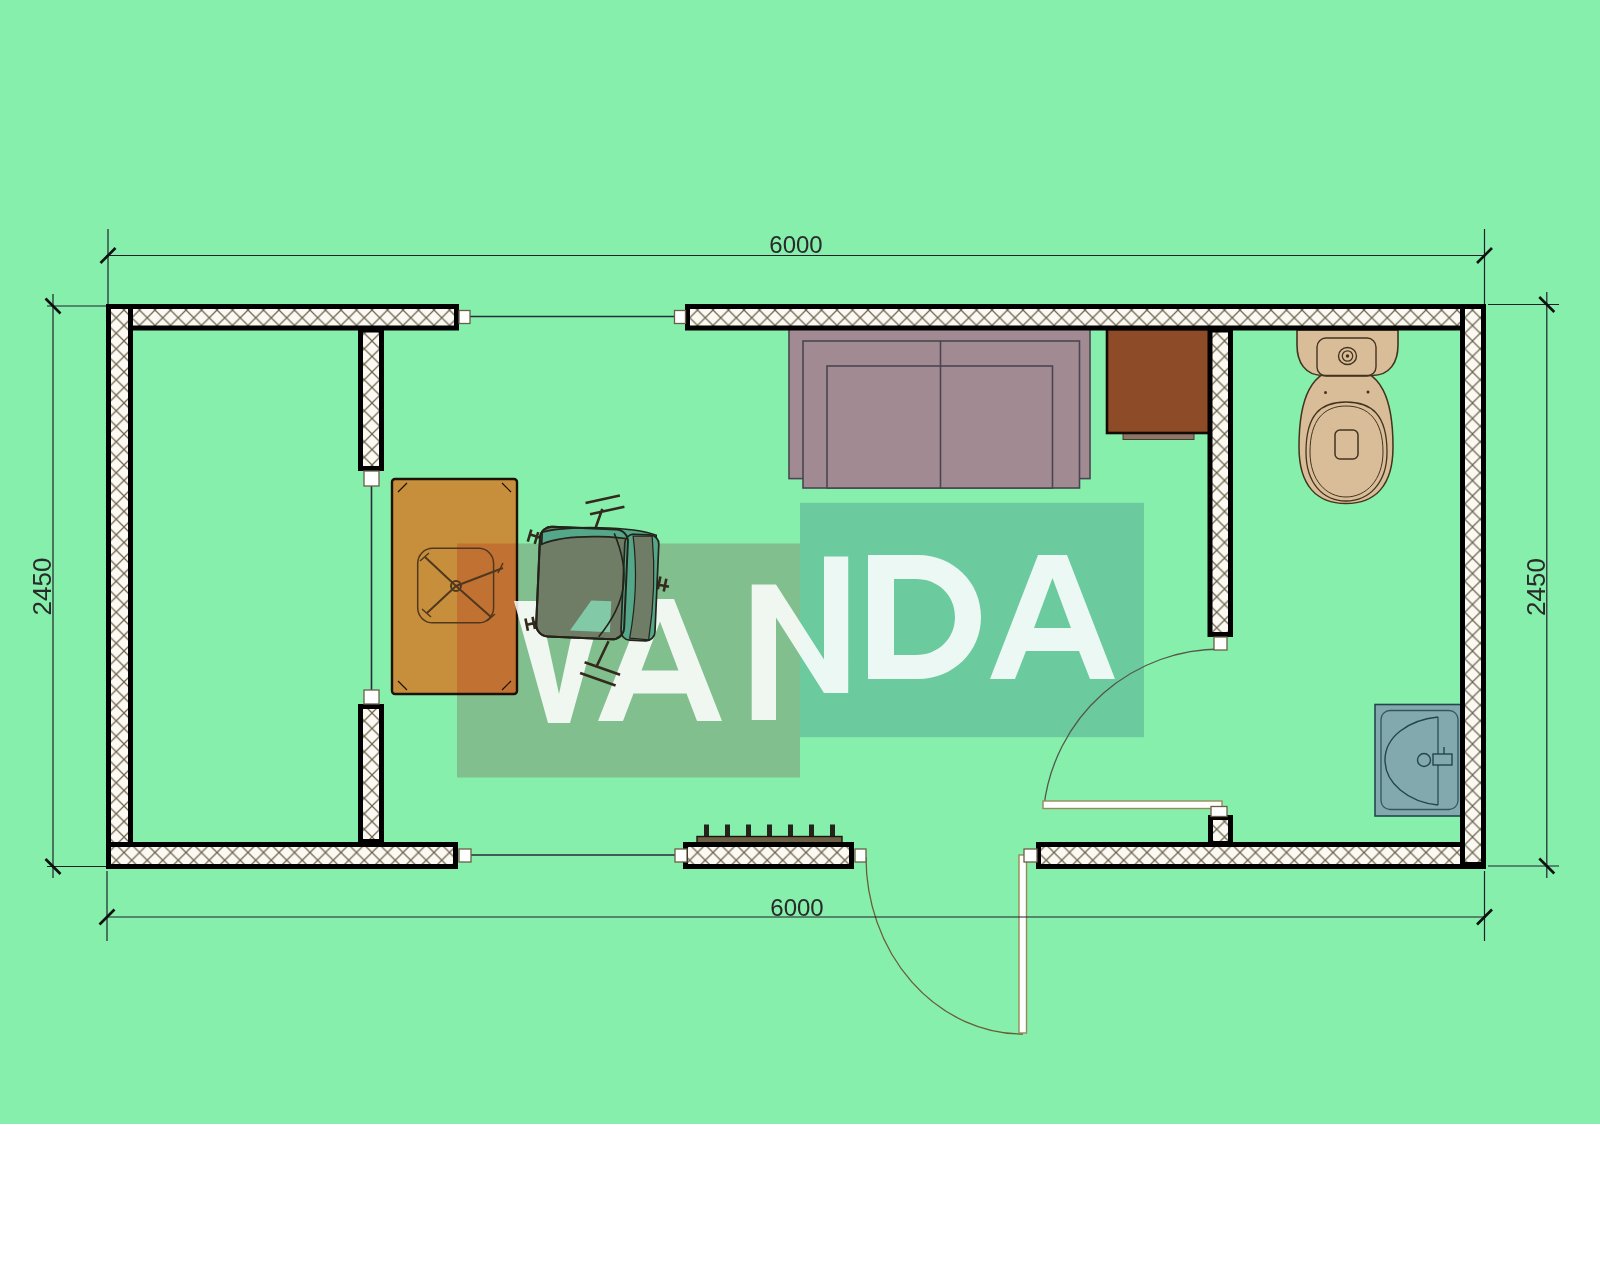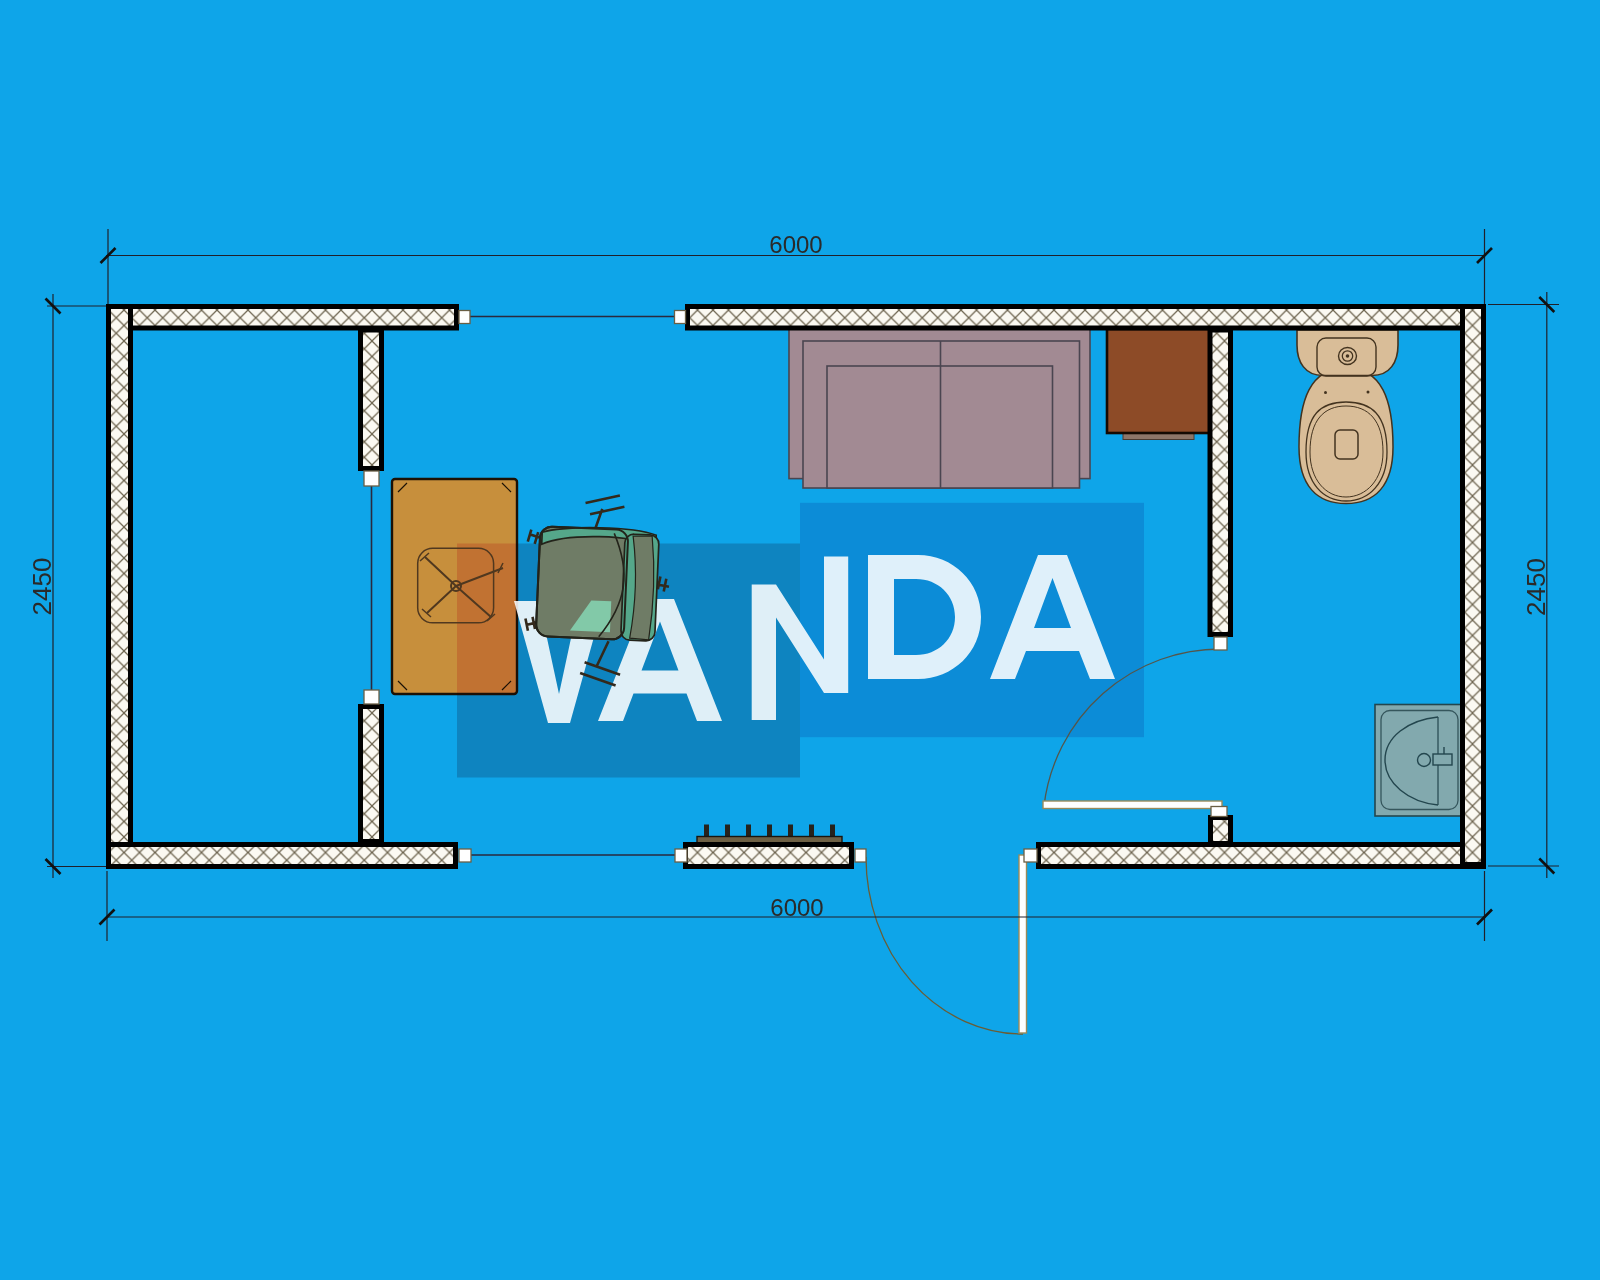--- a/index.html
+++ b/index.html
@@ -1,16 +1,16 @@
 <!DOCTYPE html>
 <html><head>
 <meta charset="utf-8">
 <style>
   html,body{margin:0;padding:0;background:#fff;}
-  .page{position:relative;width:1600px;height:1280px;background:#0ea5e9;overflow:hidden;
+  .page{position:relative;width:1600px;height:1124px;background:#86efac;overflow:hidden;
         font-family:"Liberation Sans", sans-serif;}
   svg{position:absolute;left:0;top:0;}
 </style>
 </head>
 <body>
 <div class="page">
 <svg width="1600" height="1280" viewBox="0 0 1600 1280">
 <defs>
   <pattern id="h" width="15.5" height="15.5" patternUnits="userSpaceOnUse">
     <rect width="15.5" height="15.5" fill="#fbf9f2"></rect>

